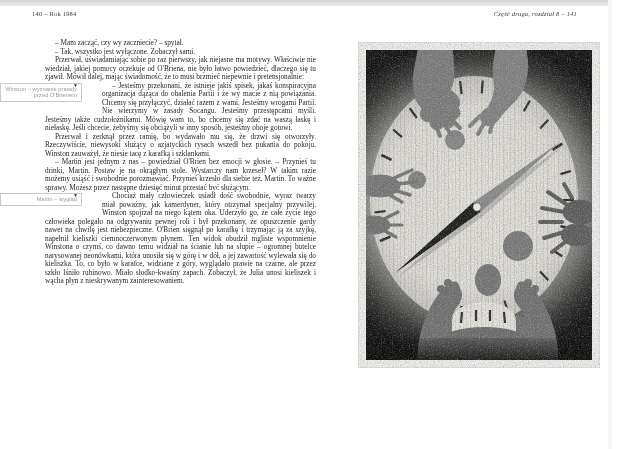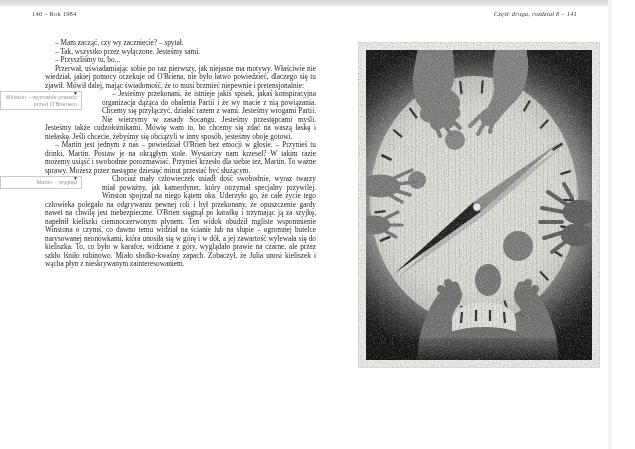--- a/index.html
+++ b/index.html
@@ -39,33 +39,33 @@
 
 <div id="spread">
   <div class="scan-top-edge"></div>
   <div class="scan-right-edge"></div>
 
   <div>
     <div class="header-left">140 – Rok 1984</div>
 
     <div class="text-col">
       <p>– Mam zacząć, czy wy zaczniecie? – spytał.</p>
-      <p>– Tak, wszystko przez wyłączone. Jesteśmy sami.</p>
-      <p>– Przyszliśmy tu, bo...</p>
+      <p>– Tak, wszystko jest wyłączone. Zobaczył sami.</p>
       <p>Przerwał, uświadamiając sobie po raz pierwszy, jak niejasne ma motywy. Właściwie nie wiedział, jakiej pomocy oczekuje od O'Briena, nie było łatwo powiedzieć, dlaczego się tu zjawił. Mówił dalej, mając świadomość, że to musi brzmieć niepewnie i pretensjonalnie:</p>
 
       <p>
         <span class="note-float tall">
           <span class="note-box">
             <span class="note-marker">▼</span>
             <span>Winston – wyznanie prawdy przed O'Brienem</span>
           </span>
         </span><span>– Jesteśmy przekonani, że istnieje jakiś spisek, jakaś konspiracyjna organizacja dążąca do obalenia Partii i że wy macie z nią powiązania. Chcemy się przyłączyć, działać razem z wami. Jesteśmy wrogami Partii. Nie wierzymy w zasady Socangu. Jesteśmy przestępcami myśli. Jesteśmy także cudzołożnikami. Mówię wam to, bo chcemy się zdać na waszą łaskę i niełaskę. Jeśli chcecie, żebyśmy się obciążyli w inny sposób, jesteśmy oboje gotowi.</span>
       </p>
 
+      <p>Przerwał i zerknął przez ramię, bo wydawało mu się, że drzwi się otworzyły. Rzeczywiście, niewysoki służący o azjatyckich rysach wszedł bez pukania do pokoju. Winston zauważył, że niesie tacę z karafką i szklankami.</p>
       <p>– Martin jest jednym z nas – powiedział O'Brien bez emocji w głosie. – Przynieś tu drinki, Martin. Postaw je na okrągłym stole. Wystarczy nam krzeseł? W takim razie możemy usiąść i swobodnie porozmawiać. Przynieś krzesło dla siebie też, Martin. To ważne sprawy. Możesz przez następne dziesięć minut przestać być służącym.</p>
 
       <p>
         <span class="note-float short">
           <span class="note-box">
             <span class="note-marker">▼</span>
             <span>Martin – wygląd</span>
           </span>
         </span><span>Chociaż mały człowieczek usiadł dość swobodnie, wyraz twarzy miał poważny, jak kamerdyner, który otrzymał specjalny przywilej. Winston spojrzał na niego kątem oka. Uderzyło go, że całe życie tego człowieka polegało na odgrywaniu pewnej roli i był przekonany, że opuszczenie gardy nawet na chwilę jest niebezpieczne. O'Brien sięgnął po karafkę i trzymając ją za szyjkę, napełnił kieliszki ciemnoczerwonym płynem. Ten widok obudził mgliste wspomnienie Winstona o czymś, co dawno temu widział na ścianie lub na słupie – ogromnej butelce narysowanej neonówkami, która unosiła się w górę i w dół, a jej zawartość wylewała się do kieliszka. To, co było w karafce, widziane z góry, wyglądało prawie na czarne, ale przez szkło lśniło rubinowo. Miało słodko-kwaśny zapach. Zobaczył, że Julia unosi kieliszek i wącha płyn z nieskrywanym zainteresowaniem.</span>
       </p>

